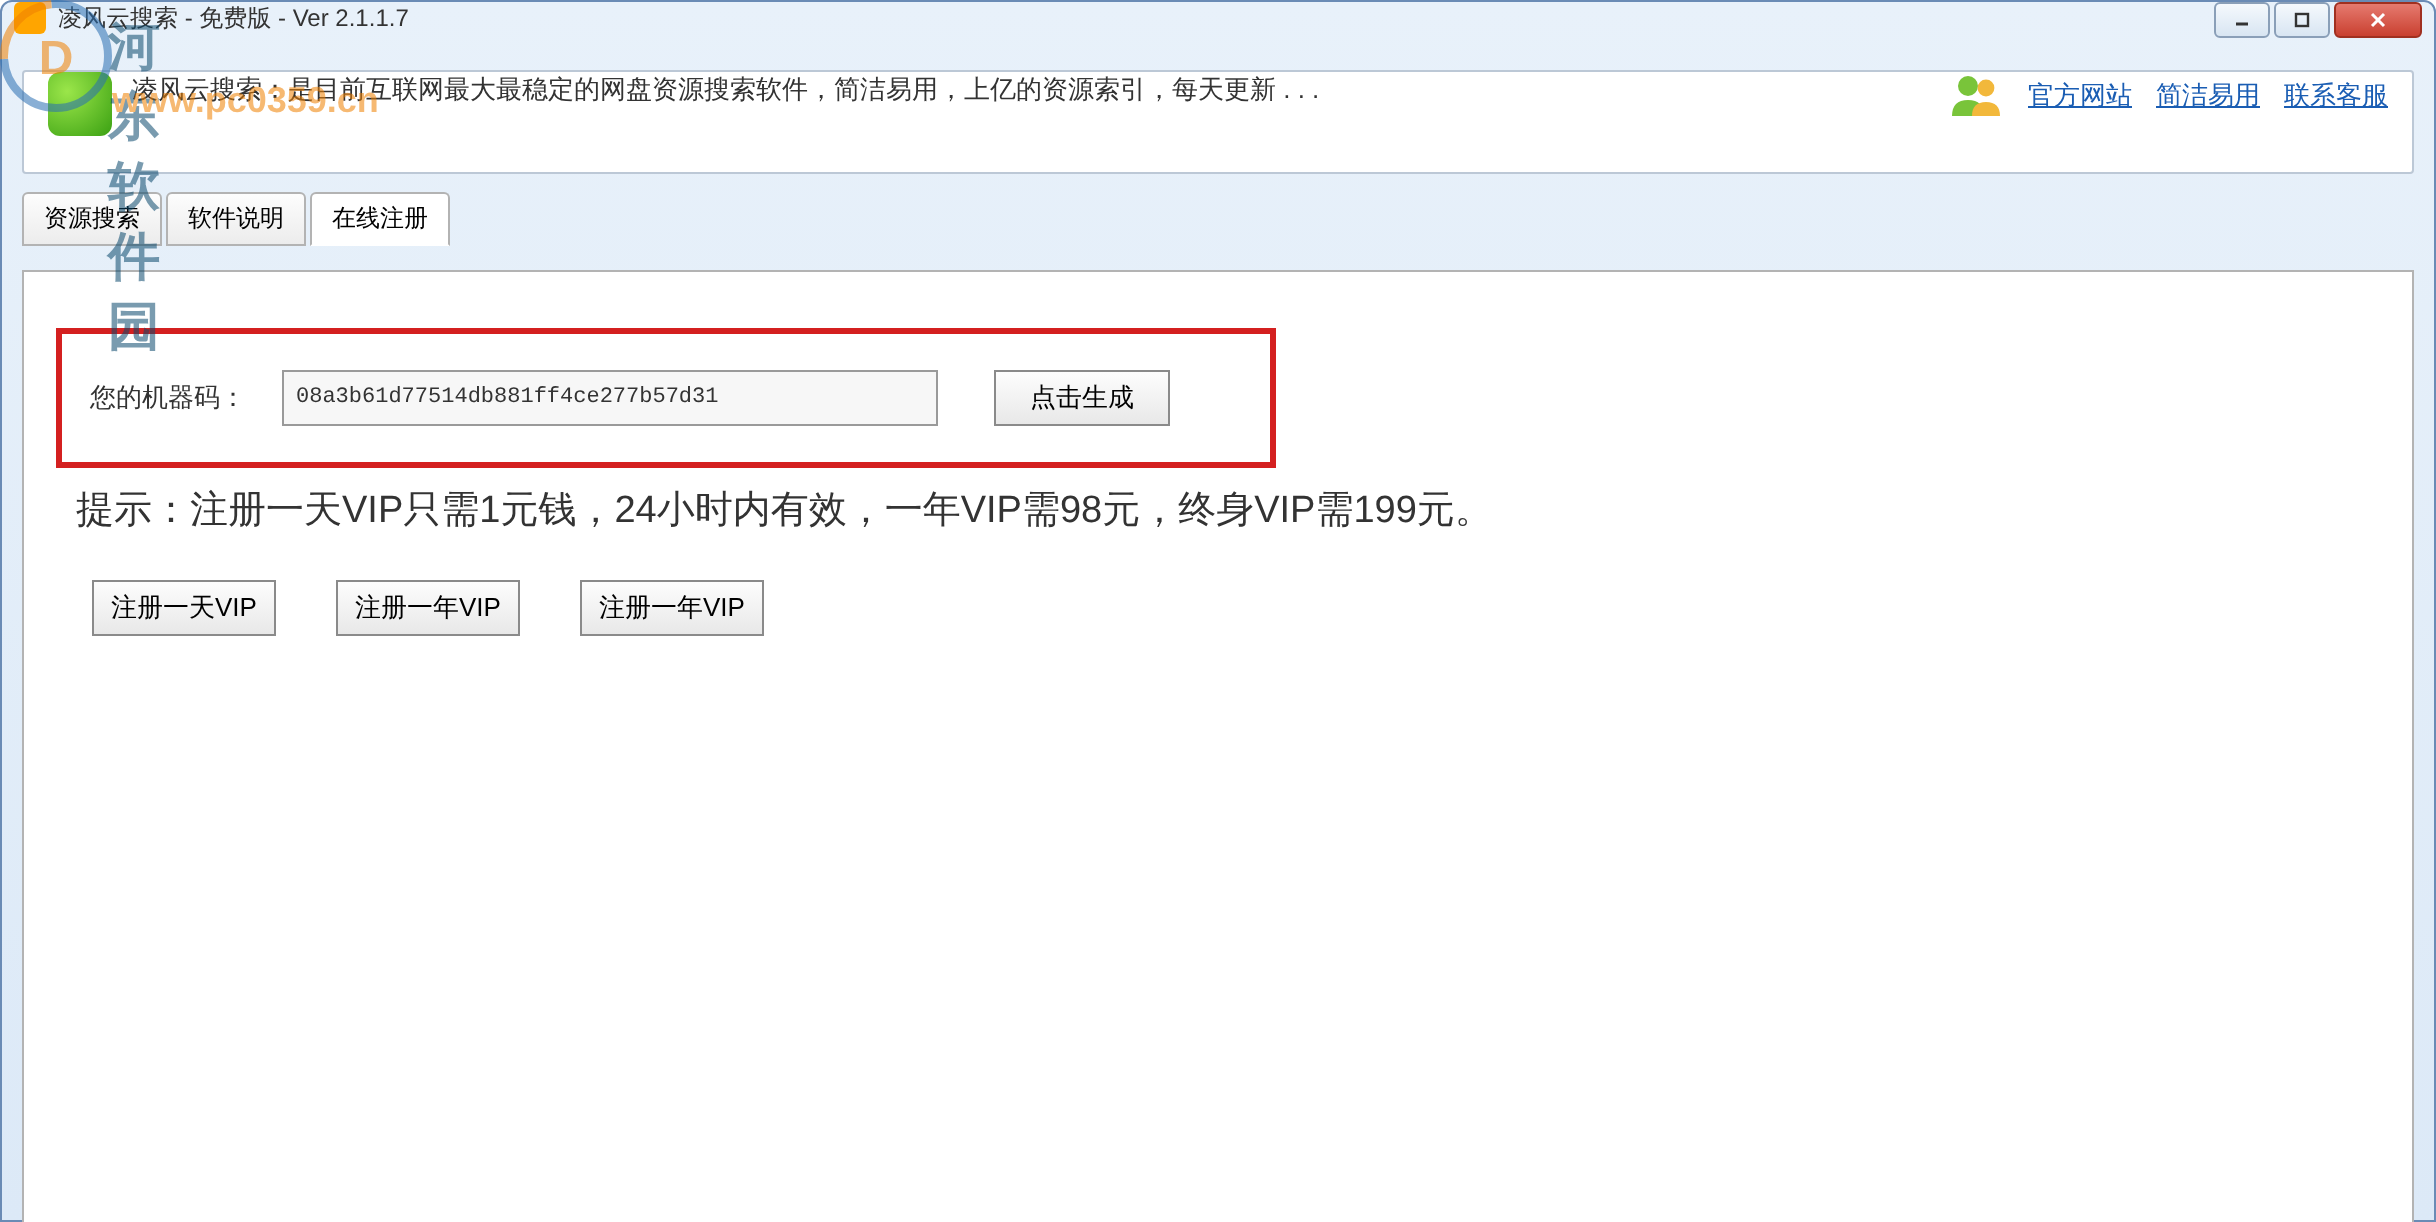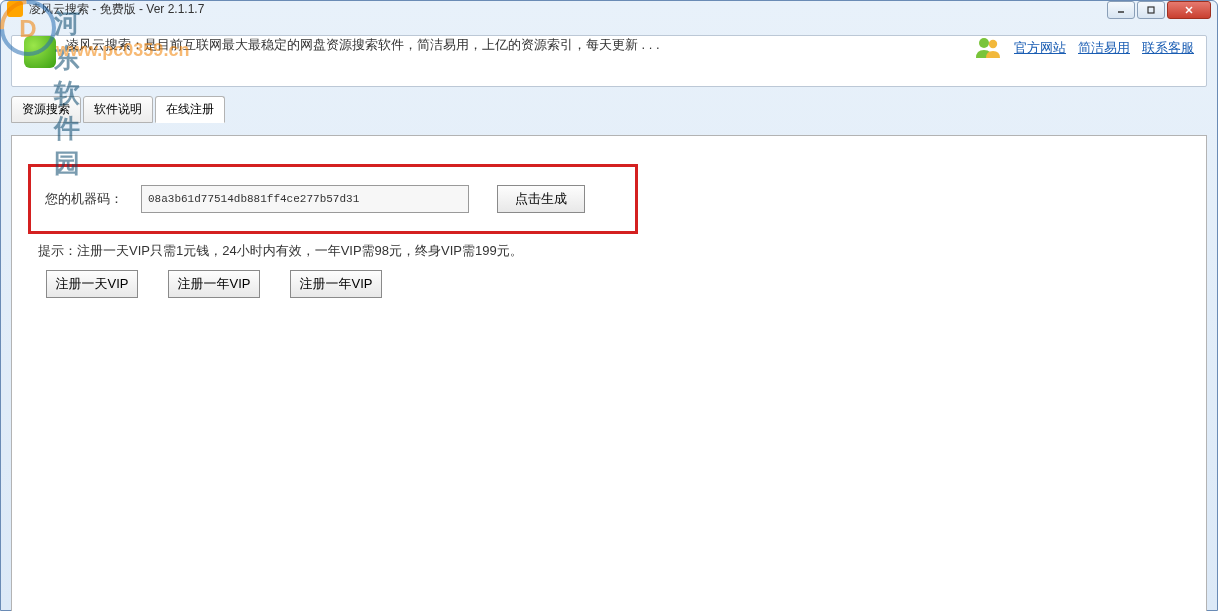--- a/index.html
+++ b/index.html
@@ -170,22 +170,22 @@
       margin-left: 28px;
       width: 88px;
       height: 28px;
       border: 1px solid #8a8a8a;
       background: linear-gradient(to bottom, #fdfdfd, #e8e8e8);
       font-size: 13px;
       cursor: pointer;
     }
 
     .hint-text {
-      margin: 8px 0 10px 0;
-      font-size: 13px;
+      margin: 8px 0 22px 0;
+      font-size: 19px;
     }
 
     .vip-buttons {
       display: flex;
       gap: 30px;
       margin-left: 8px;
     }
     .vip-btn {
       width: 92px;
       height: 28px;

